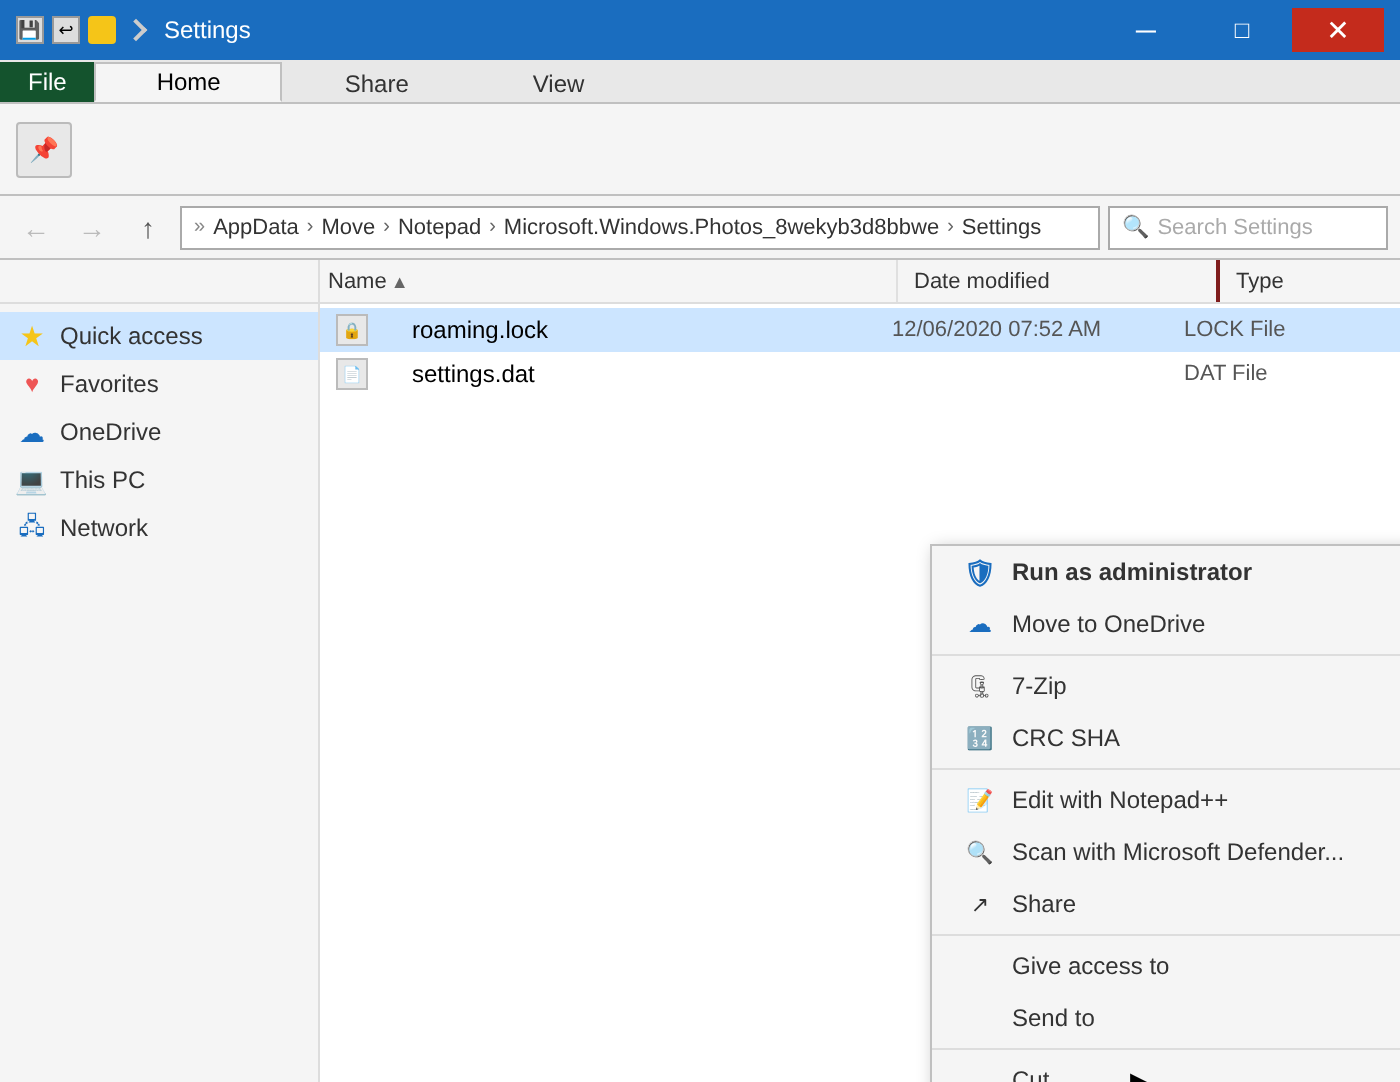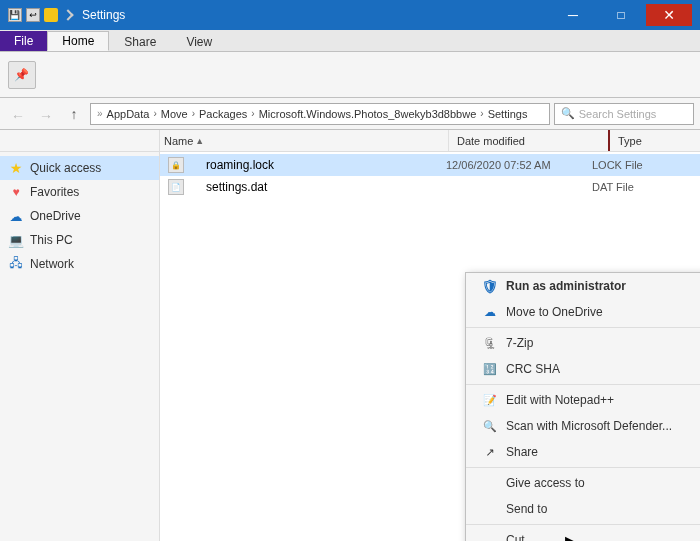--- a/index.html
+++ b/index.html
@@ -45,21 +45,21 @@
 
     
     .ribbon-tabs {
       height: 22px;
       background: #e8e8e8;
       display: flex;
       align-items: flex-end;
       border-bottom: 1px solid #c0c0c0;
     }
     .ribbon-tab {
-      padding: 3px 14px;
+      padding: 3px 30px;
       font-size: 12px;
       color: #333;
       border: 1px solid transparent;
       border-bottom: none;
       cursor: pointer;
       height: 20px;
       display: flex;
       align-items: center;
     }
     .ribbon-tab.active {
@@ -274,21 +274,21 @@
   </div>
   <span class="titlebar-title">Settings</span>
   <div style="margin-left:auto; display:flex; gap:2px;">
     <div style="width:46px;height:22px;display:flex;align-items:center;justify-content:center;cursor:pointer;color:white;font-size:14px;">─</div>
     <div style="width:46px;height:22px;display:flex;align-items:center;justify-content:center;cursor:pointer;color:white;font-size:12px;">□</div>
     <div style="width:46px;height:22px;display:flex;align-items:center;justify-content:center;cursor:pointer;color:white;font-size:14px;background:#c42b1c;">✕</div>
   </div>
 </div>
 
 <div class="ribbon-tabs">
-  <div class="ribbon-tab" style="background:#4c1d95;color:white;border:none;border-bottom:none;padding:3px 14px;">File</div>
+  <div class="ribbon-tab" style="background:#14532d;color:white;border:none;border-bottom:none;padding:3px 14px;">File</div>
   <div class="ribbon-tab active">Home</div>
   <div class="ribbon-tab">Share</div>
   <div class="ribbon-tab">View</div>
 </div>
 
 <div class="ribbon-bar">
   <div style="display:flex;gap:2px;align-items:center;">
     <div style="width:28px;height:28px;border:1px solid #bbb;background:#e8e8e8;display:flex;align-items:center;justify-content:center;cursor:pointer;border-radius:2px;">📌</div>
   </div>
 </div>
@@ -296,21 +296,21 @@
 <div class="addressbar">
   <div class="nav-btn disabled">←</div>
   <div class="nav-btn" style="color:#bbb;">→</div>
   <div class="nav-btn">↑</div>
   <div class="address-path">
     <span style="color:#888;font-size:10px;">»</span>
     <span>AppData</span>
     <span class="address-separator">›</span>
     <span>Move</span>
     <span class="address-separator">›</span>
-    <span>Packages</span>
+    <span>Notepad</span>
     <span class="address-separator">›</span>
     <span>Microsoft.Windows.Photos_8wekyb3d8bbwe</span>
     <span class="address-separator">›</span>
     <span>Settings</span>
   </div>
   <div class="search-box">
     <span>🔍</span>
     <span style="font-size:11px;color:#aaa;">Search Settings</span>
   </div>
 </div>

